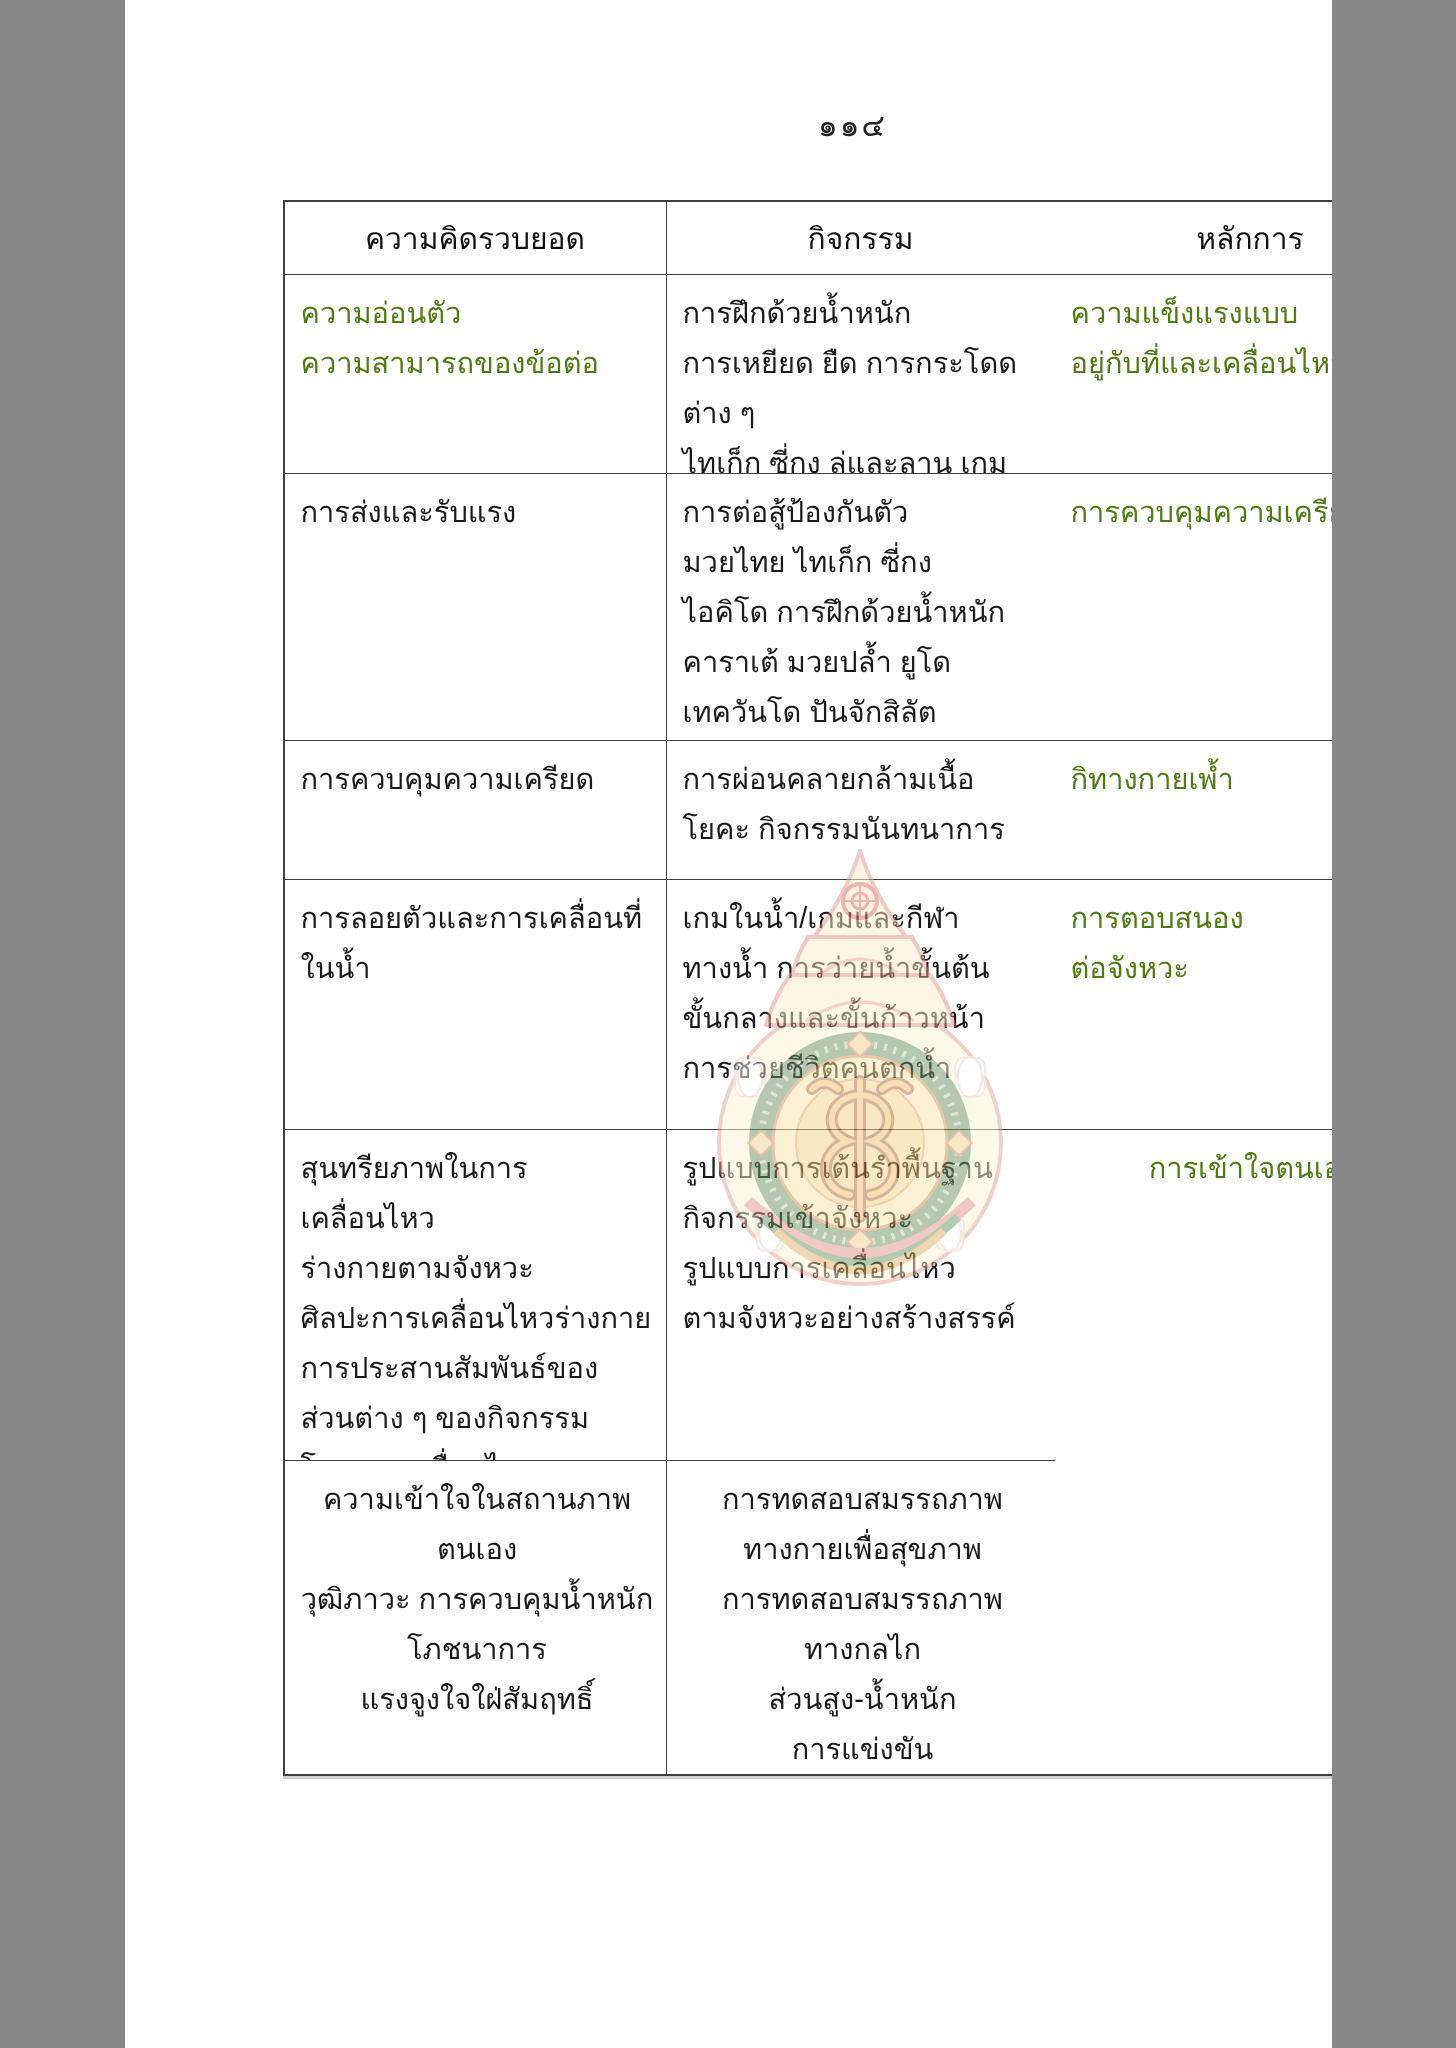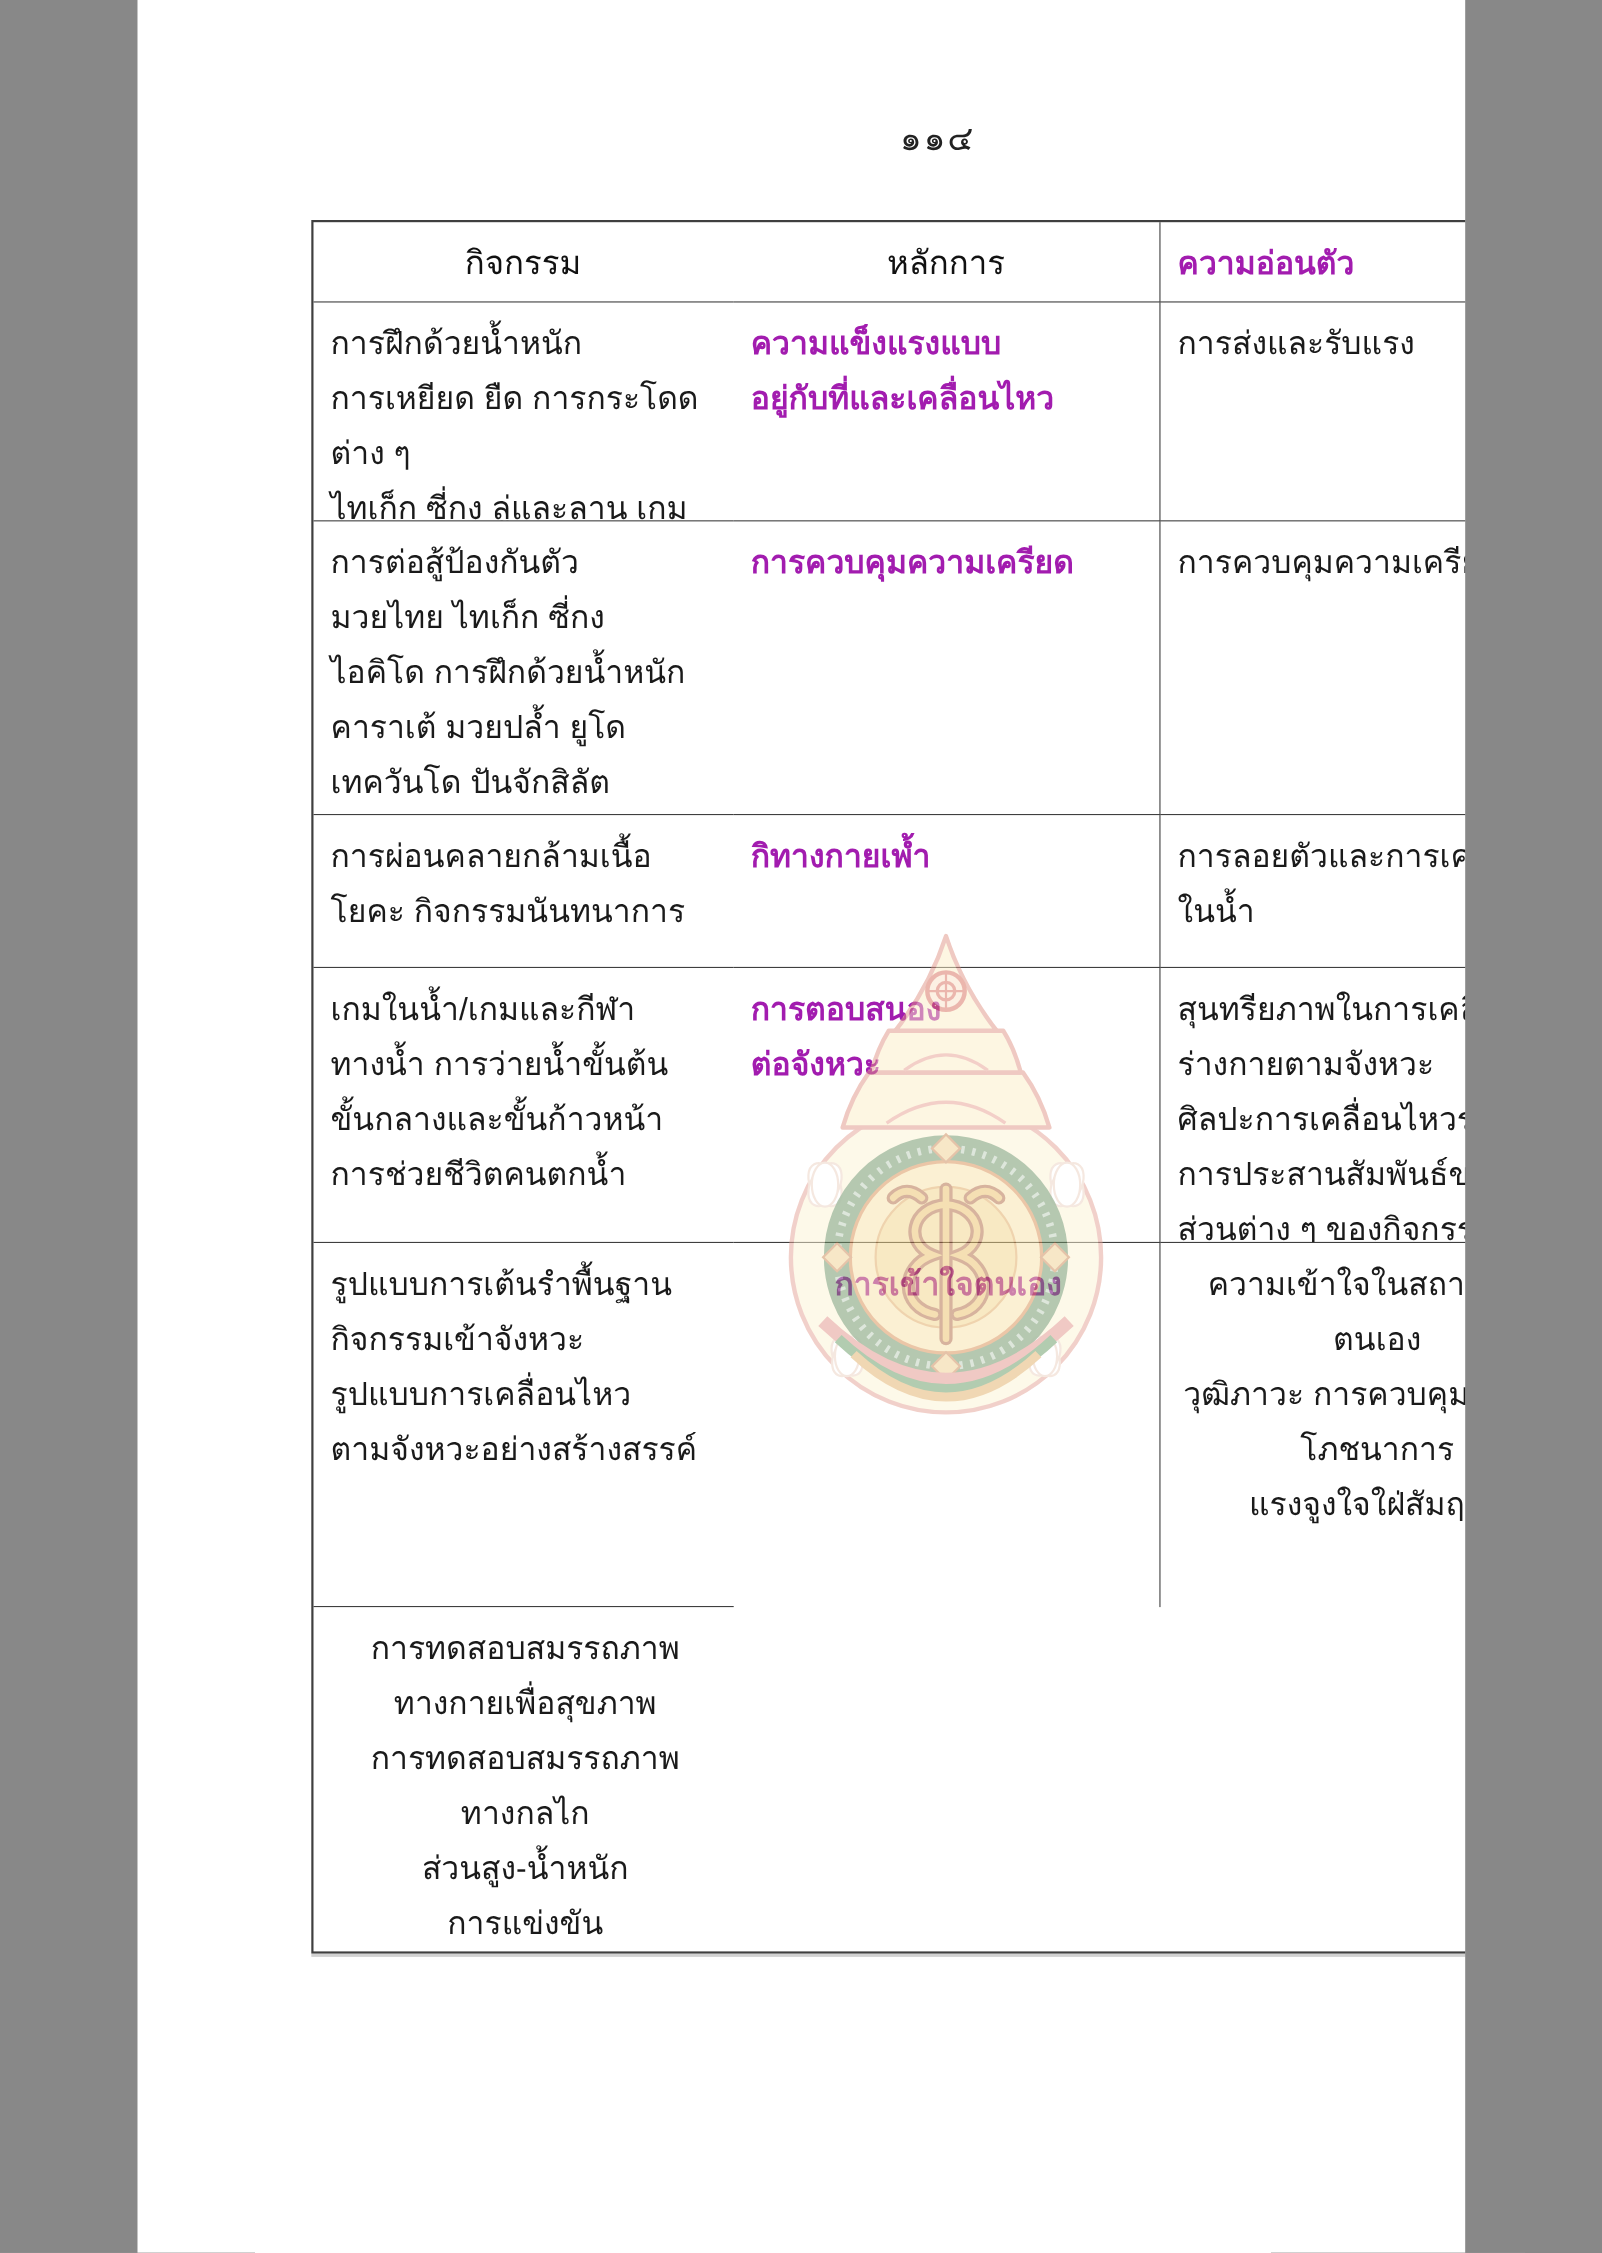--- a/index.html
+++ b/index.html
@@ -34,35 +34,36 @@
   .cell{
     font-size:29px;line-height:50px;
     padding:13px 12px 0 16px;
     white-space:pre-line;
     border-right:1px solid #3f3f3f;
     border-bottom:1px solid #3f3f3f;
     overflow:hidden;
   }
   .last-col{border-right:none;}
   .row-last{border-bottom:none;text-align:center;}
-  .col-concept{font-weight:bold;color:#a21caf;}
+  .col-concept{font-weight:normal;color:#4d7c0f;}
   .watermark{
     position:absolute;left:585px;top:845px;width:300px;height:462px;
     pointer-events:none;
   }
 </style>
 </head>
 <body>
 
 <div class="page">
 
   <div class="page-number">๑๑๔</div>
 
   <div class="concept-table">
 
+    <div class="hcell">ความคิดรวบยอด</div>
     <div class="hcell last-col">กิจกรรม</div>
     <div class="hcell">หลักการ</div>
 
     <div class="cell col-concept">ความอ่อนตัว
 ความสามารถของข้อต่อ</div>
     <div class="cell last-col">การฝึกด้วยน้ำหนัก
 การเหยียด ยืด การกระโดดต่าง ๆ
 ไทเก็ก ซี่กง ลู่และลาน เกม โยคะ</div>
 
     <div class="cell col-concept">ความแข็งแรงแบบ

